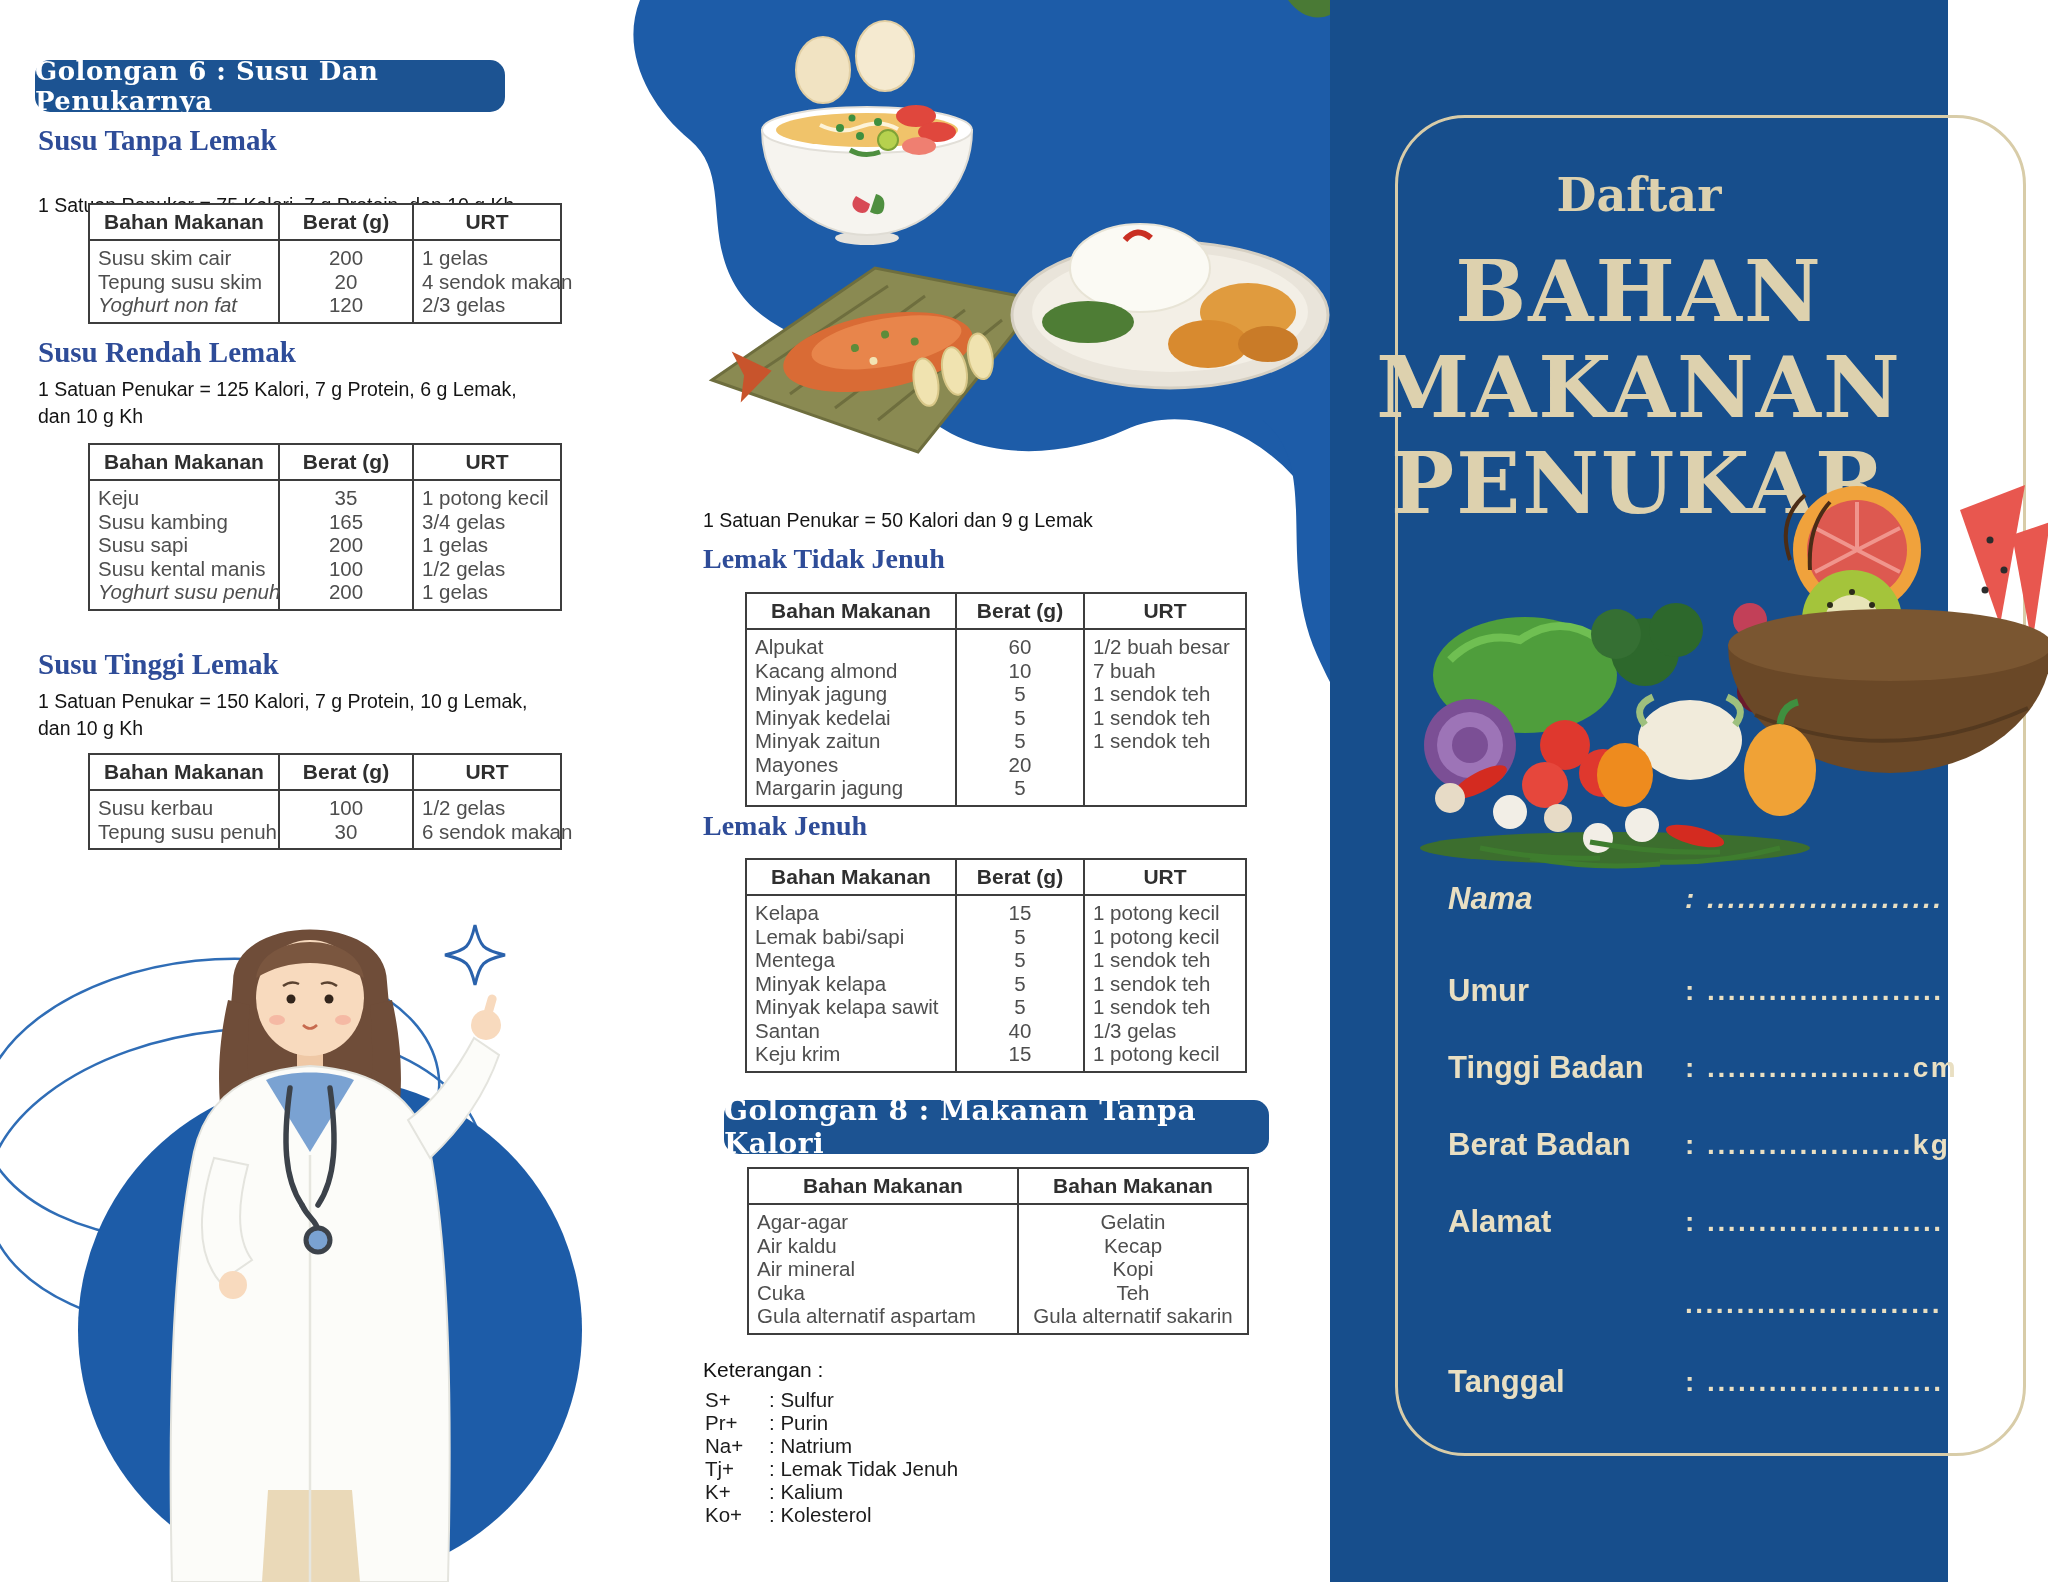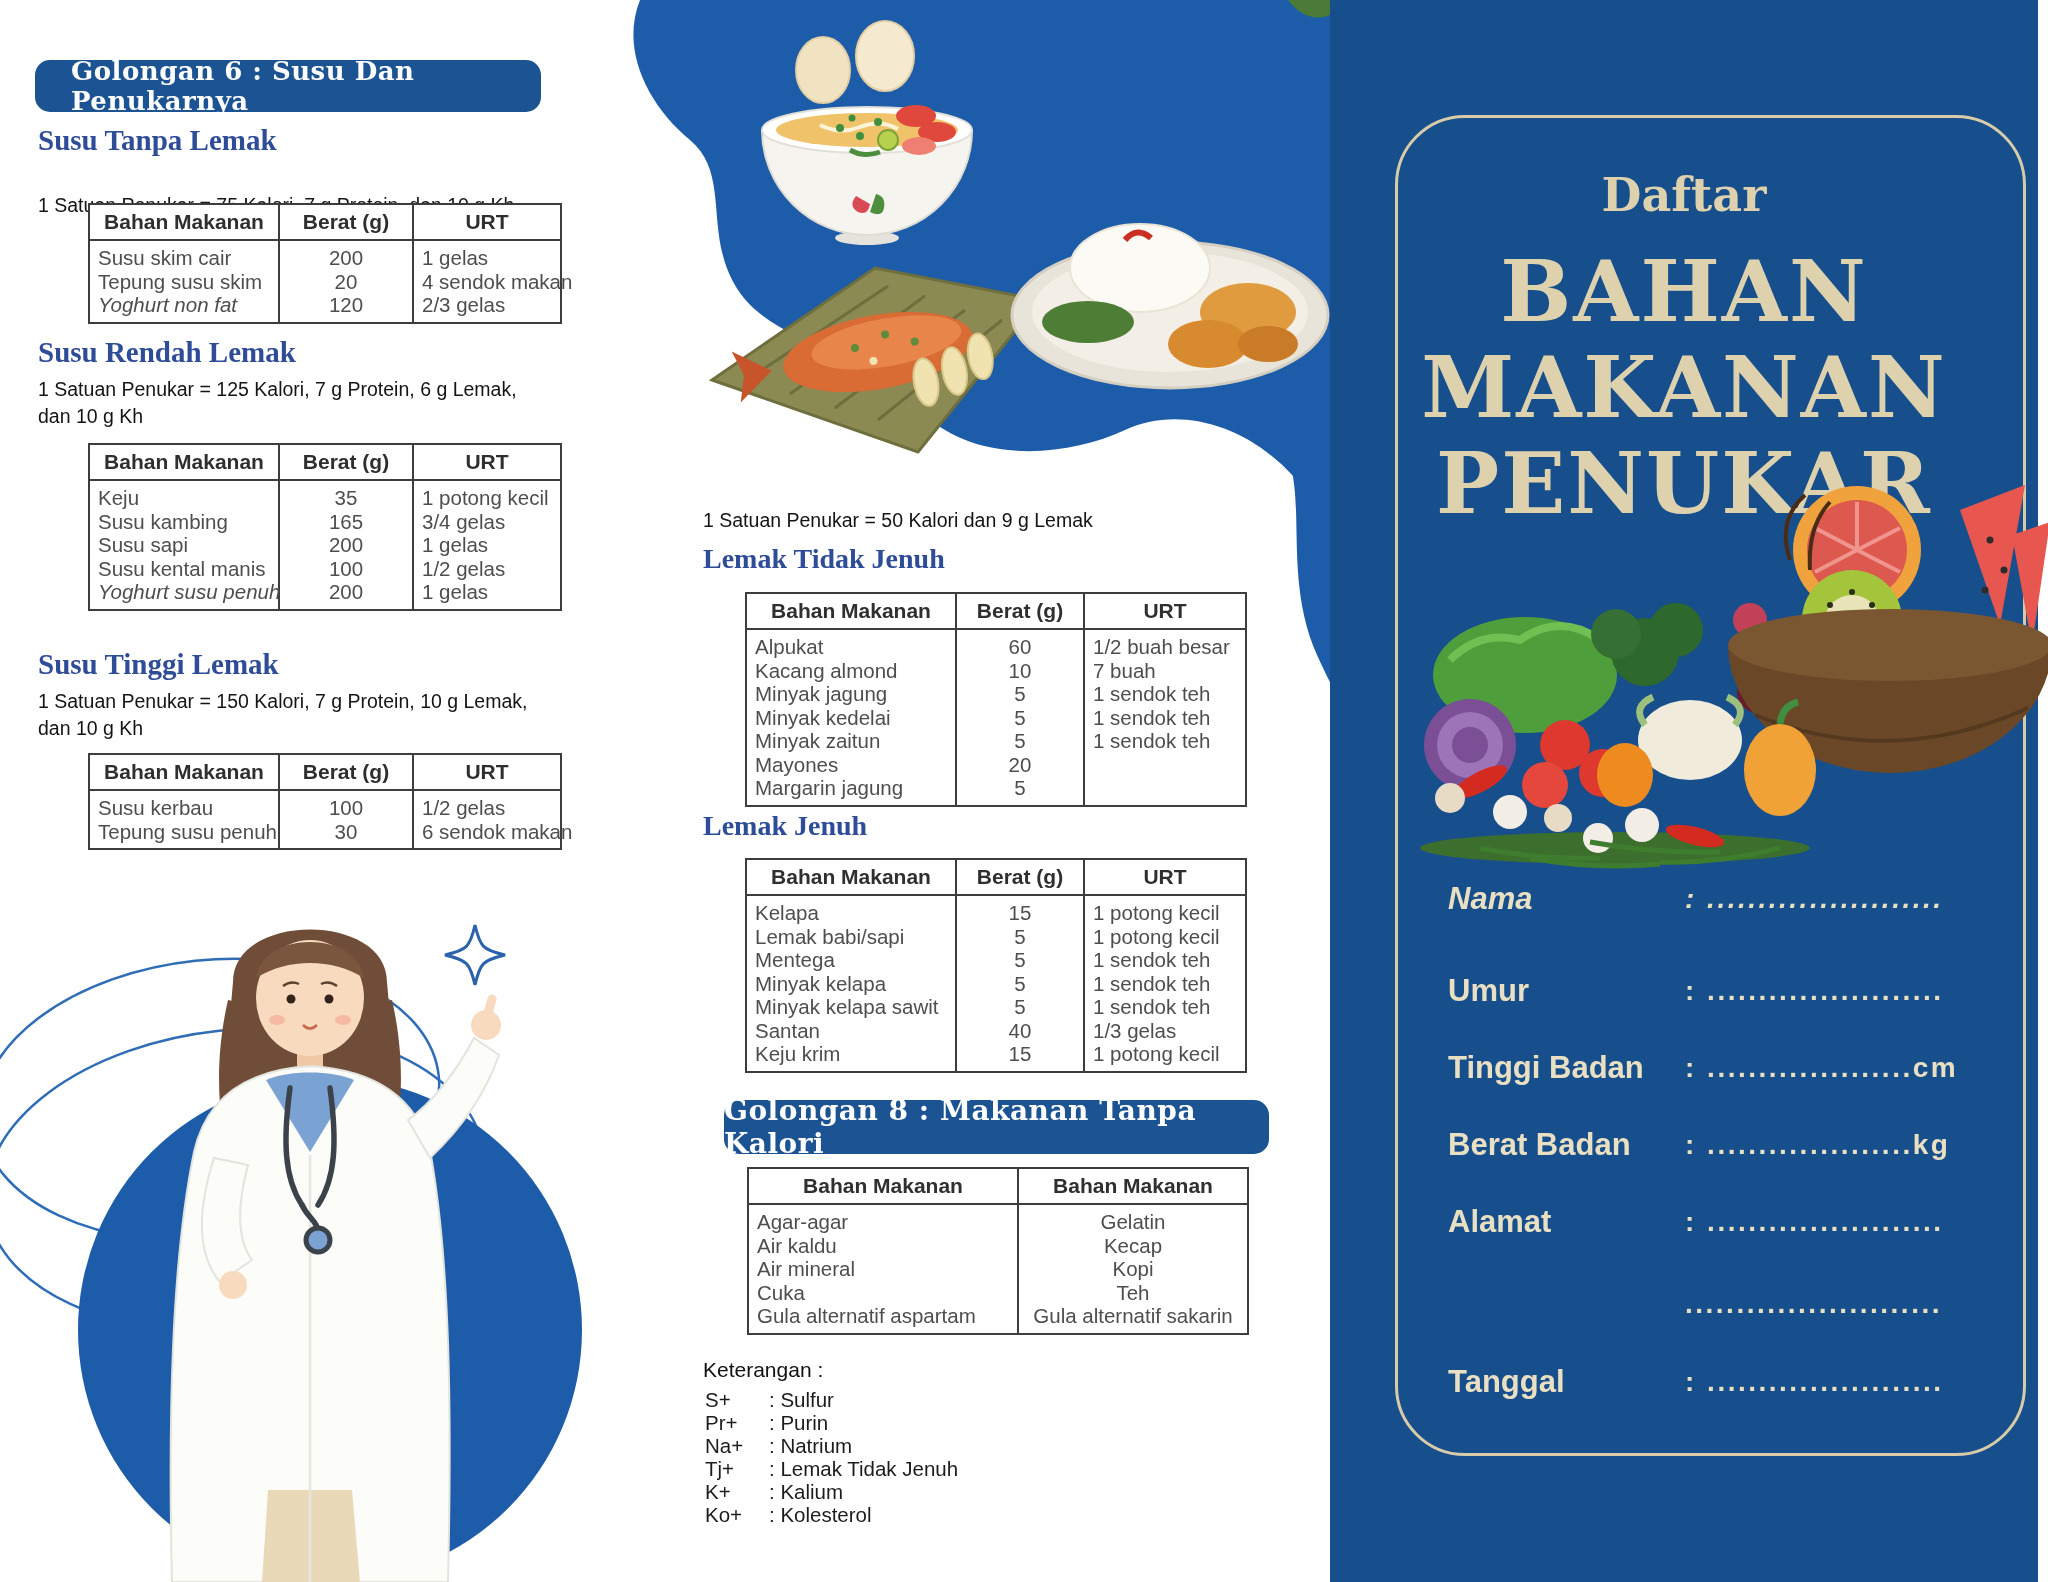--- a/index.html
+++ b/index.html
@@ -23,21 +23,21 @@
   .ft td .line{white-space:nowrap;}
   .ft td.c{text-align:center;}
   .ital{font-style:italic;}
 
   
   .legend-title{position:absolute;font-size:21px;font-weight:400;color:#111;}
   .legend-item{position:absolute;font-size:20.5px;color:#1c1c1c;}
   .legend-item .abbr{display:inline-block;width:64px;}
 
   
-  .panel{position:absolute;left:1330px;top:0;width:708px;height:1582px;background:#174e8c;}
+  .panel{position:absolute;left:1330px;top:0;width:618px;height:1582px;background:#174e8c;}
   .frame{position:absolute;left:65px;top:115px;width:625px;height:1335px;
          border:3px solid #d8cca8;border-radius:70px;}
   .eyebrow{position:absolute;left:0;top:168px;width:100%;text-align:center;
            color:#ddd1ae;font-family:"DejaVu Serif",serif;font-weight:700;font-size:46px;}
   .big-title{position:absolute;left:0;top:244px;width:100%;text-align:center;
              color:#ddd1ae;font-family:"DejaVu Serif",serif;font-weight:700;
              font-size:84px;line-height:96px;letter-spacing:2px;}
   .frow{position:absolute;left:118px;display:flex;color:#e9dfc2;font-weight:700;}
   .frow .flabel{width:237px;font-size:31px;}
   .frow .fvalue{font-size:28px;letter-spacing:2.5px;padding-top:2px;white-space:nowrap;}
@@ -100,21 +100,21 @@
       <ellipse cx="550" cy="312" rx="138" ry="60" fill="#f3efe6"></ellipse>
       <ellipse cx="520" cy="268" rx="70" ry="44" fill="#fbfaf4" stroke="#e8e4d6" stroke-width="2"></ellipse>
       <ellipse cx="468" cy="322" rx="46" ry="21" fill="#4e7d35"></ellipse>
       <ellipse cx="628" cy="312" rx="48" ry="29" fill="#e09b3e"></ellipse>
       <ellipse cx="588" cy="344" rx="40" ry="24" fill="#d88a2f"></ellipse>
       <ellipse cx="648" cy="344" rx="30" ry="18" fill="#c97b28"></ellipse>
       <path d="M 505 240 q 12 -14 26 -2" stroke="#c92f22" stroke-width="6" fill="none"></path>
     </g>
   </svg>
 
-  <div class="pill" style="left:35px;top:60px;width:470px;height:52px;font-size:26px;padding-left:36px;">
+  <div class="pill" style="left:35px;top:60px;width:470px;height:52px;font-size:26px;">
     <span>Golongan 6 : Susu Dan Penukarnya</span>
   </div>
 
   <div class="subhead" style="left:38px;top:124px;"><span>Susu Tanpa Lemak</span></div>
   <div class="note" style="left:38px;top:164px;margin-top:28px;"><span>1 Satuan Penukar = 75 Kalori, 7 g Protein, dan 10 g Kh.</span></div>
 
   <table class="ft" style="left:88px;top:203px;width:472px;">
     <colgroup>
         <col style="width:190px">
         <col style="width:134px">

